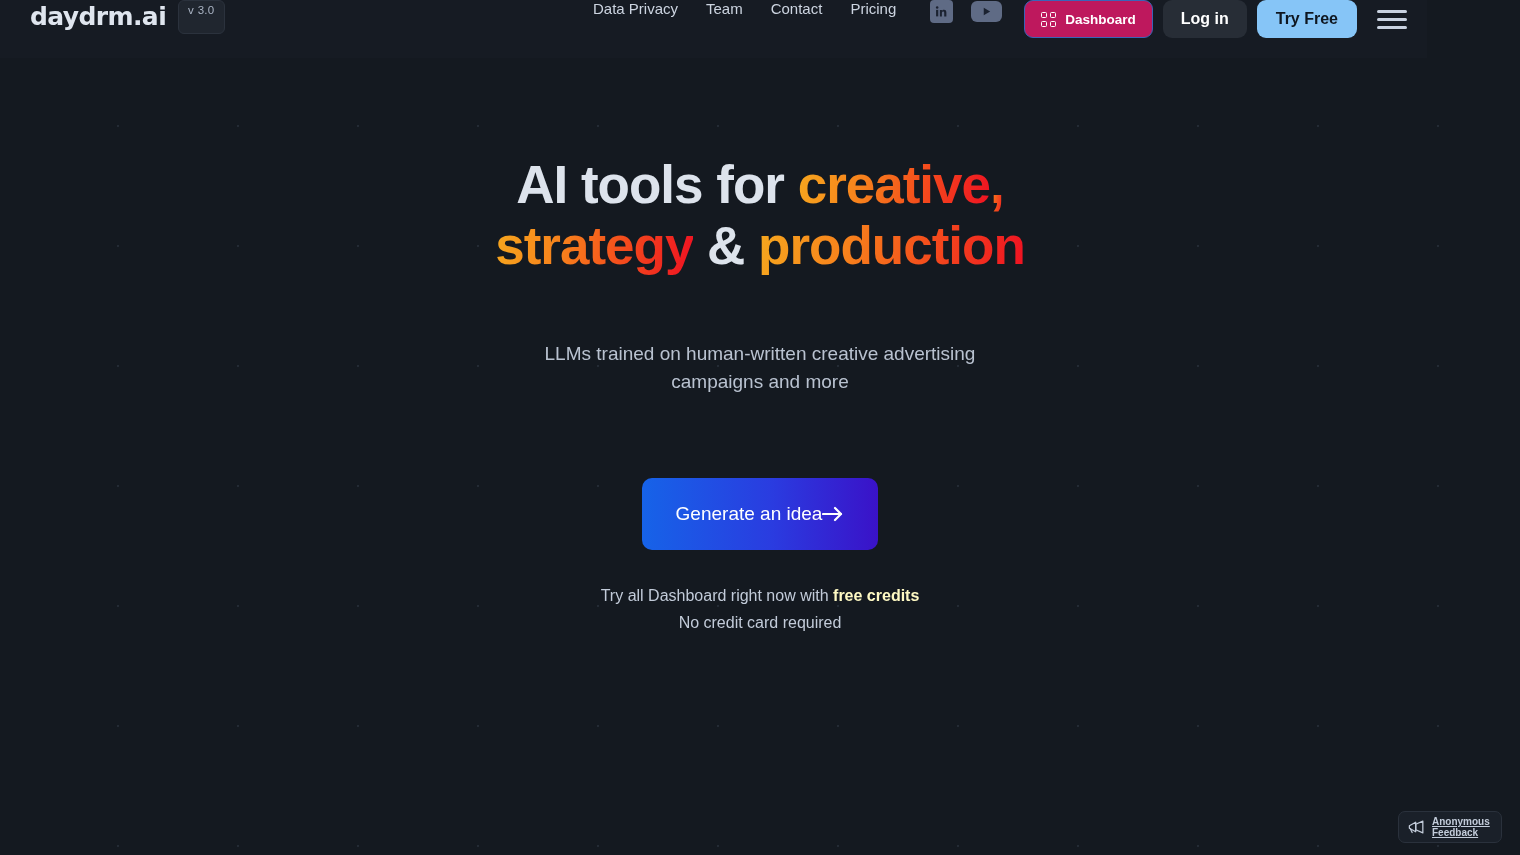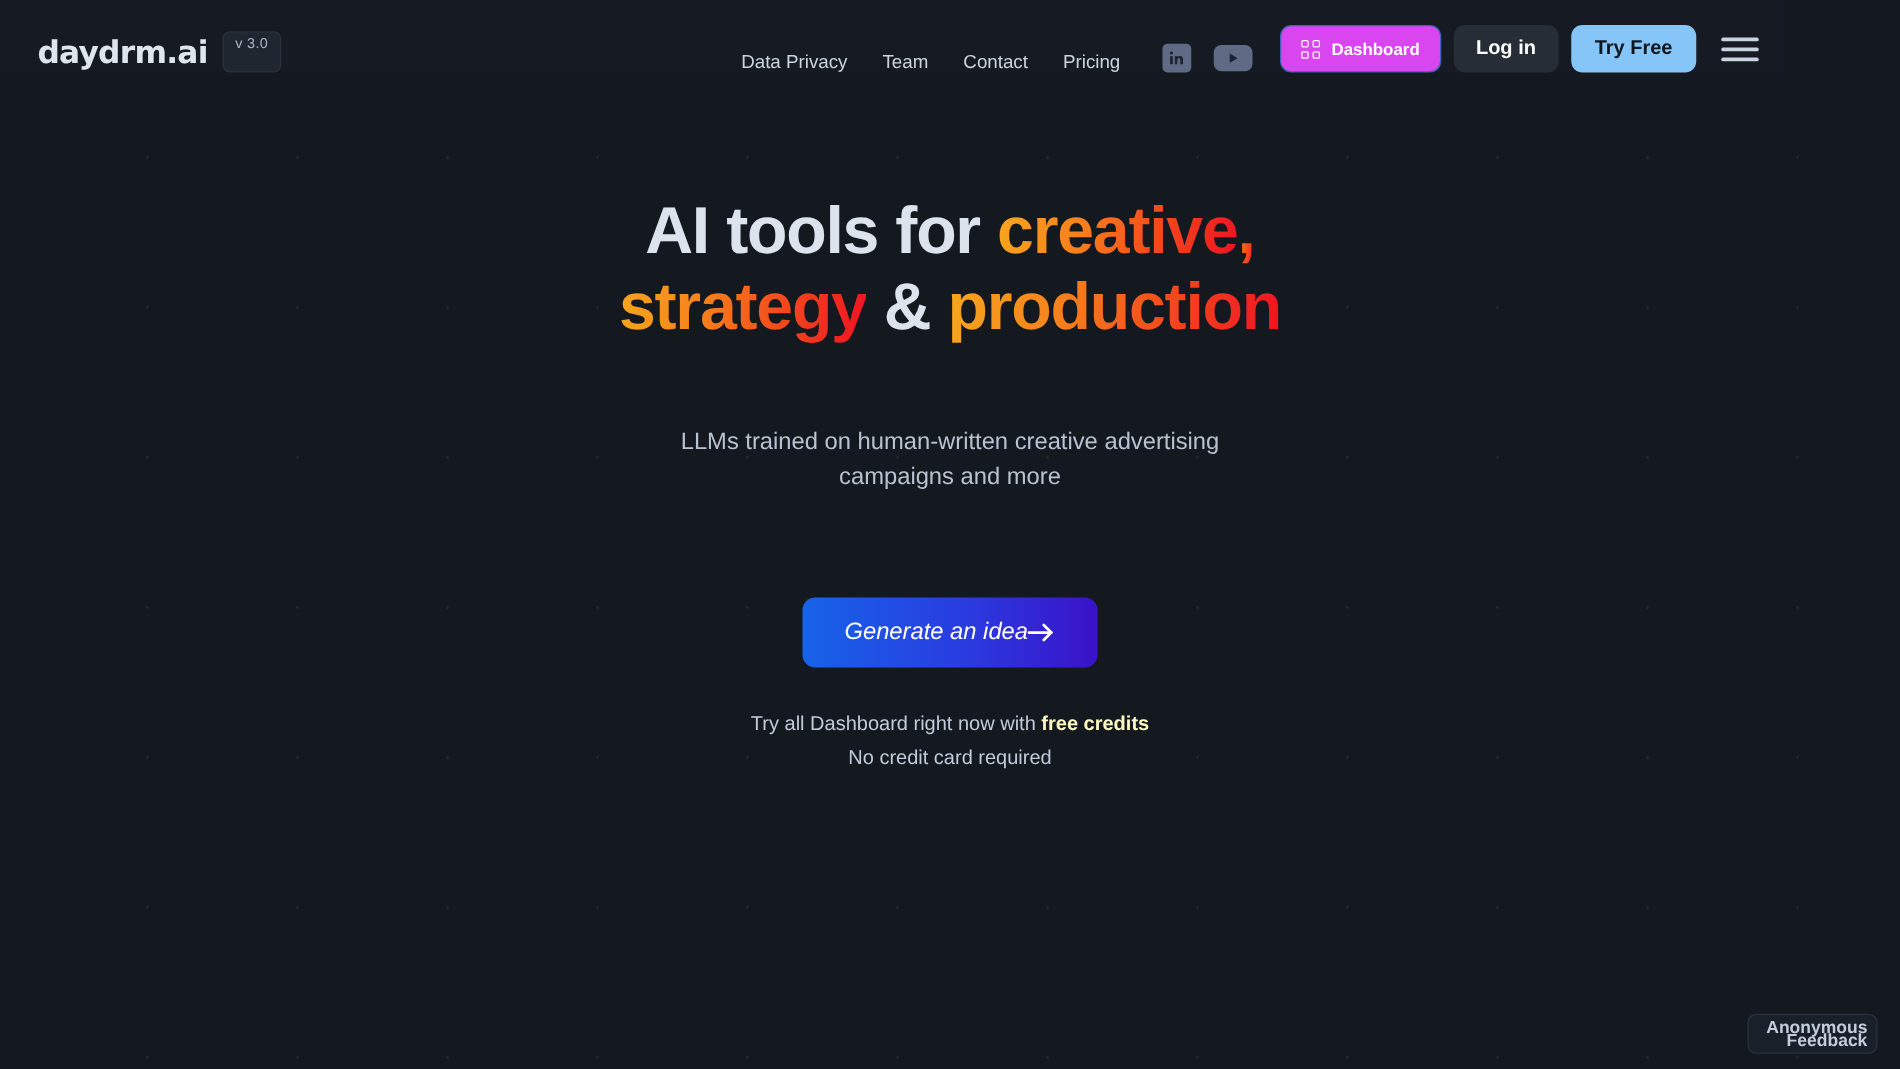--- a/index.html
+++ b/index.html
@@ -32,21 +32,21 @@
   }
 
   
   #header {
     position: absolute;
     left: 0; top: 0;
     width: 1427px;
     height: 58px;
     background: #161b23;
     display: flex;
-    align-items: flex-end;
+    align-items: flex-start;
     z-index: 10;
   }
 
   .brand-wrap {
     display: flex;
     align-items: center;
     gap: 12px;
     margin-left: 30px;
   }
   .brand-logo {
@@ -105,21 +105,21 @@
     align-items: center;
     gap: 10px;
     margin-left: 22px;
     margin-right: 20px;
   }
 
   .btn-dashboard {
     display: flex;
     align-items: center;
     gap: 9px;
-    background: #d946ef;
+    background: #be185d;
     border: 1px solid #3a64b8;
     border-radius: 9px;
     height: 38px;
     padding: 0 16px;
     color: #ffffff;
     font-size: 13.5px;
     font-weight: bold;
     cursor: pointer;
   }
   .grid-icon {
@@ -217,27 +217,26 @@
     display: flex;
     justify-content: center;
   }
   #cta-button {
     display: inline-flex;
     align-items: center;
     gap: 0;
     background: linear-gradient(90deg, #1663e8 0%, #2a3ce0 55%, #3a12c8 100%);
     border: none;
     border-radius: 10px;
-    height: 56px;
+    height: 72px;
     padding: 0 34px;
     color: #ffffff;
     font-size: 19px;
     cursor: pointer;
     font-family: "Liberation Sans", sans-serif;
-    font-style: italic;
   }
 
   #cta-sub {
     margin-top: 32px;
     font-size: 16px;
     line-height: 27px;
     color: #c2cbd9;
   }
   #cta-sub b { color: #fef9c3; }
 
@@ -252,26 +251,27 @@
     border-radius: 7px;
     background: #1a2029;
     display: flex;
     align-items: center;
     gap: 6px;
     padding: 0 8px;
     z-index: 20;
     cursor: pointer;
   }
   #feedback .fb-text {
-    font-size: 14px;
+    font-size: 10px;
     line-height: 11px;
     color: #c3ccda;
     font-weight: bold;
-    text-align: right;
-    font-family: "Liberation Sans", sans-serif;
+    text-align: left;
+    font-family: "Liberation Sans", sans-serif;
+    text-decoration: underline;
   }
 </style>
 </head>
 <body>
 
 <div id="dot-bg"></div>
 
 <div id="header">
 
   <div class="brand-wrap">

